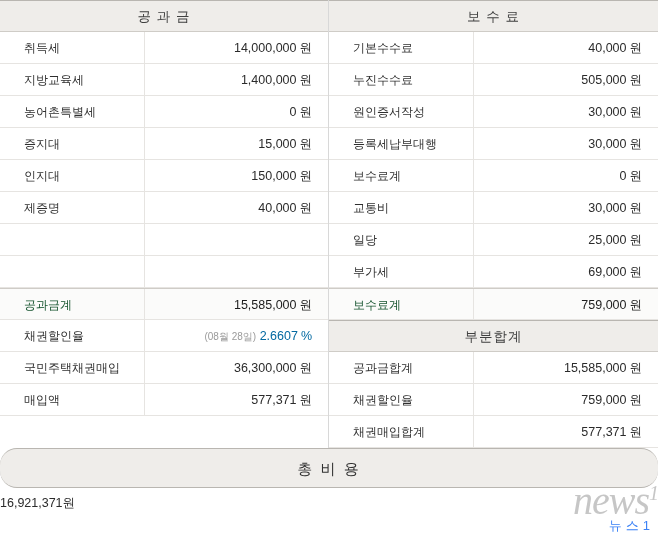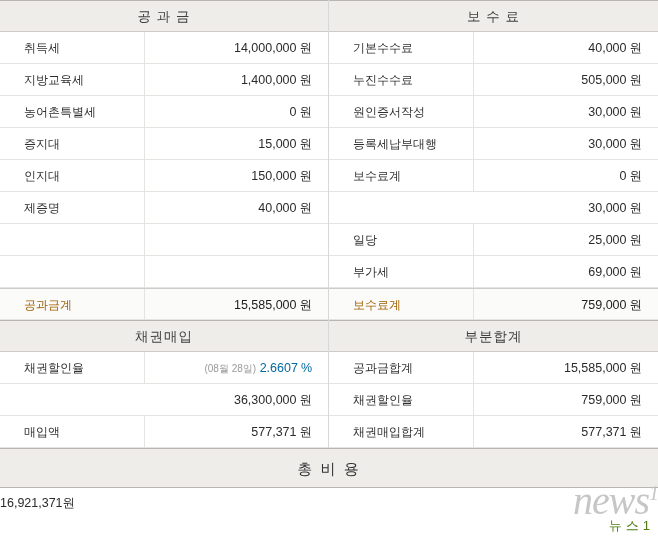--- a/index.html
+++ b/index.html
@@ -69,36 +69,37 @@
     font-size: 12.5px;
     color: #2b2b2b;
     white-space: nowrap;
     overflow: hidden;
   }
   .row .value .unit { margin-left: 3px; }
   .row.sum {
     background: #fbfbfa;
     border-top: 1px solid #cfccc7;
   }
-  .row.sum .label { color: #a16207; }
+  .row.sum .label { color: #14532d; }
   .row.sum .value { color: #1d1d1d; }
 
   .rate-note { color: #9a9a9a; font-size: 10px; }
   .rate-value { color: #0369a1; }
 
   .total-bar {
     height: 40px;
     line-height: 40px;
     text-align: center;
     background: #efedea;
     border-top: 1px solid #b9b6b1;
     border-bottom: 1px solid #b9b6b1;
     font-size: 15px;
     letter-spacing: 2px;
     color: #303030;
+    border-radius: 17px;
   }
   .total-row {
     display: flex;
     height: 30px;
     align-items: center;
     padding-right: 4px;
     font-size: 12.5px;
     color: #2b2b2b;
   }
 
@@ -120,21 +121,21 @@
   }
   .wm-main .wm-dot {
     font-size: 20px;
     vertical-align: super;
   }
   .wm-sub {
     position: absolute;
     right: 4px;
     bottom: -14px;
     font-size: 13px;
-    color: #4d7c0f;
+    color: #3b82f6;
     letter-spacing: 4px;
     font-family: "Liberation Sans", sans-serif;
   }
 </style>
 </head>
 <body>
 
 <div class="sheet">
 
   <div class="grid">
@@ -198,20 +199,21 @@
       </div>
       <div class="row">
         <div class="label">등록세납부대행</div>
         <div class="value"><span>30,000</span><span class="unit">원</span></div>
       </div>
       <div class="row">
         <div class="label">보수료계</div>
         <div class="value"><span>0</span><span class="unit">원</span></div>
       </div>
       <div class="row">
+        <div class="label">교통비</div>
         <div class="value"><span>30,000</span><span class="unit">원</span></div>
       </div>
       <div class="row">
         <div class="label">일당</div>
         <div class="value"><span>25,000</span><span class="unit">원</span></div>
       </div>
       <div class="row">
         <div class="label">부가세</div>
         <div class="value"><span>69,000</span><span class="unit">원</span></div>
       </div>
@@ -220,27 +222,27 @@
         <div class="label">보수료계</div>
         <div class="value"><span>759,000</span><span class="unit">원</span></div>
       </div>
     </div>
 
   </div>
 
   <div class="grid">
 
     <div class="col">
-      <div class="panel-title">채권매입</div>
 
       <div class="row">
         <div class="label">채권할인율</div>
         <div class="value"><span class="rate-note">(08월 28일)</span> <span class="rate-value">2.6607</span><span class="unit rate-value">%</span></div>
       </div>
       <div class="row">
+        <div class="label">국민주택채권매입</div>
         <div class="value"><span>36,300,000</span><span class="unit">원</span></div>
       </div>
       <div class="row">
         <div class="label">매입액</div>
         <div class="value"><span>577,371</span><span class="unit">원</span></div>
       </div>
     </div>
 
     <div class="col">
       <div class="panel-title">부분합계</div>

